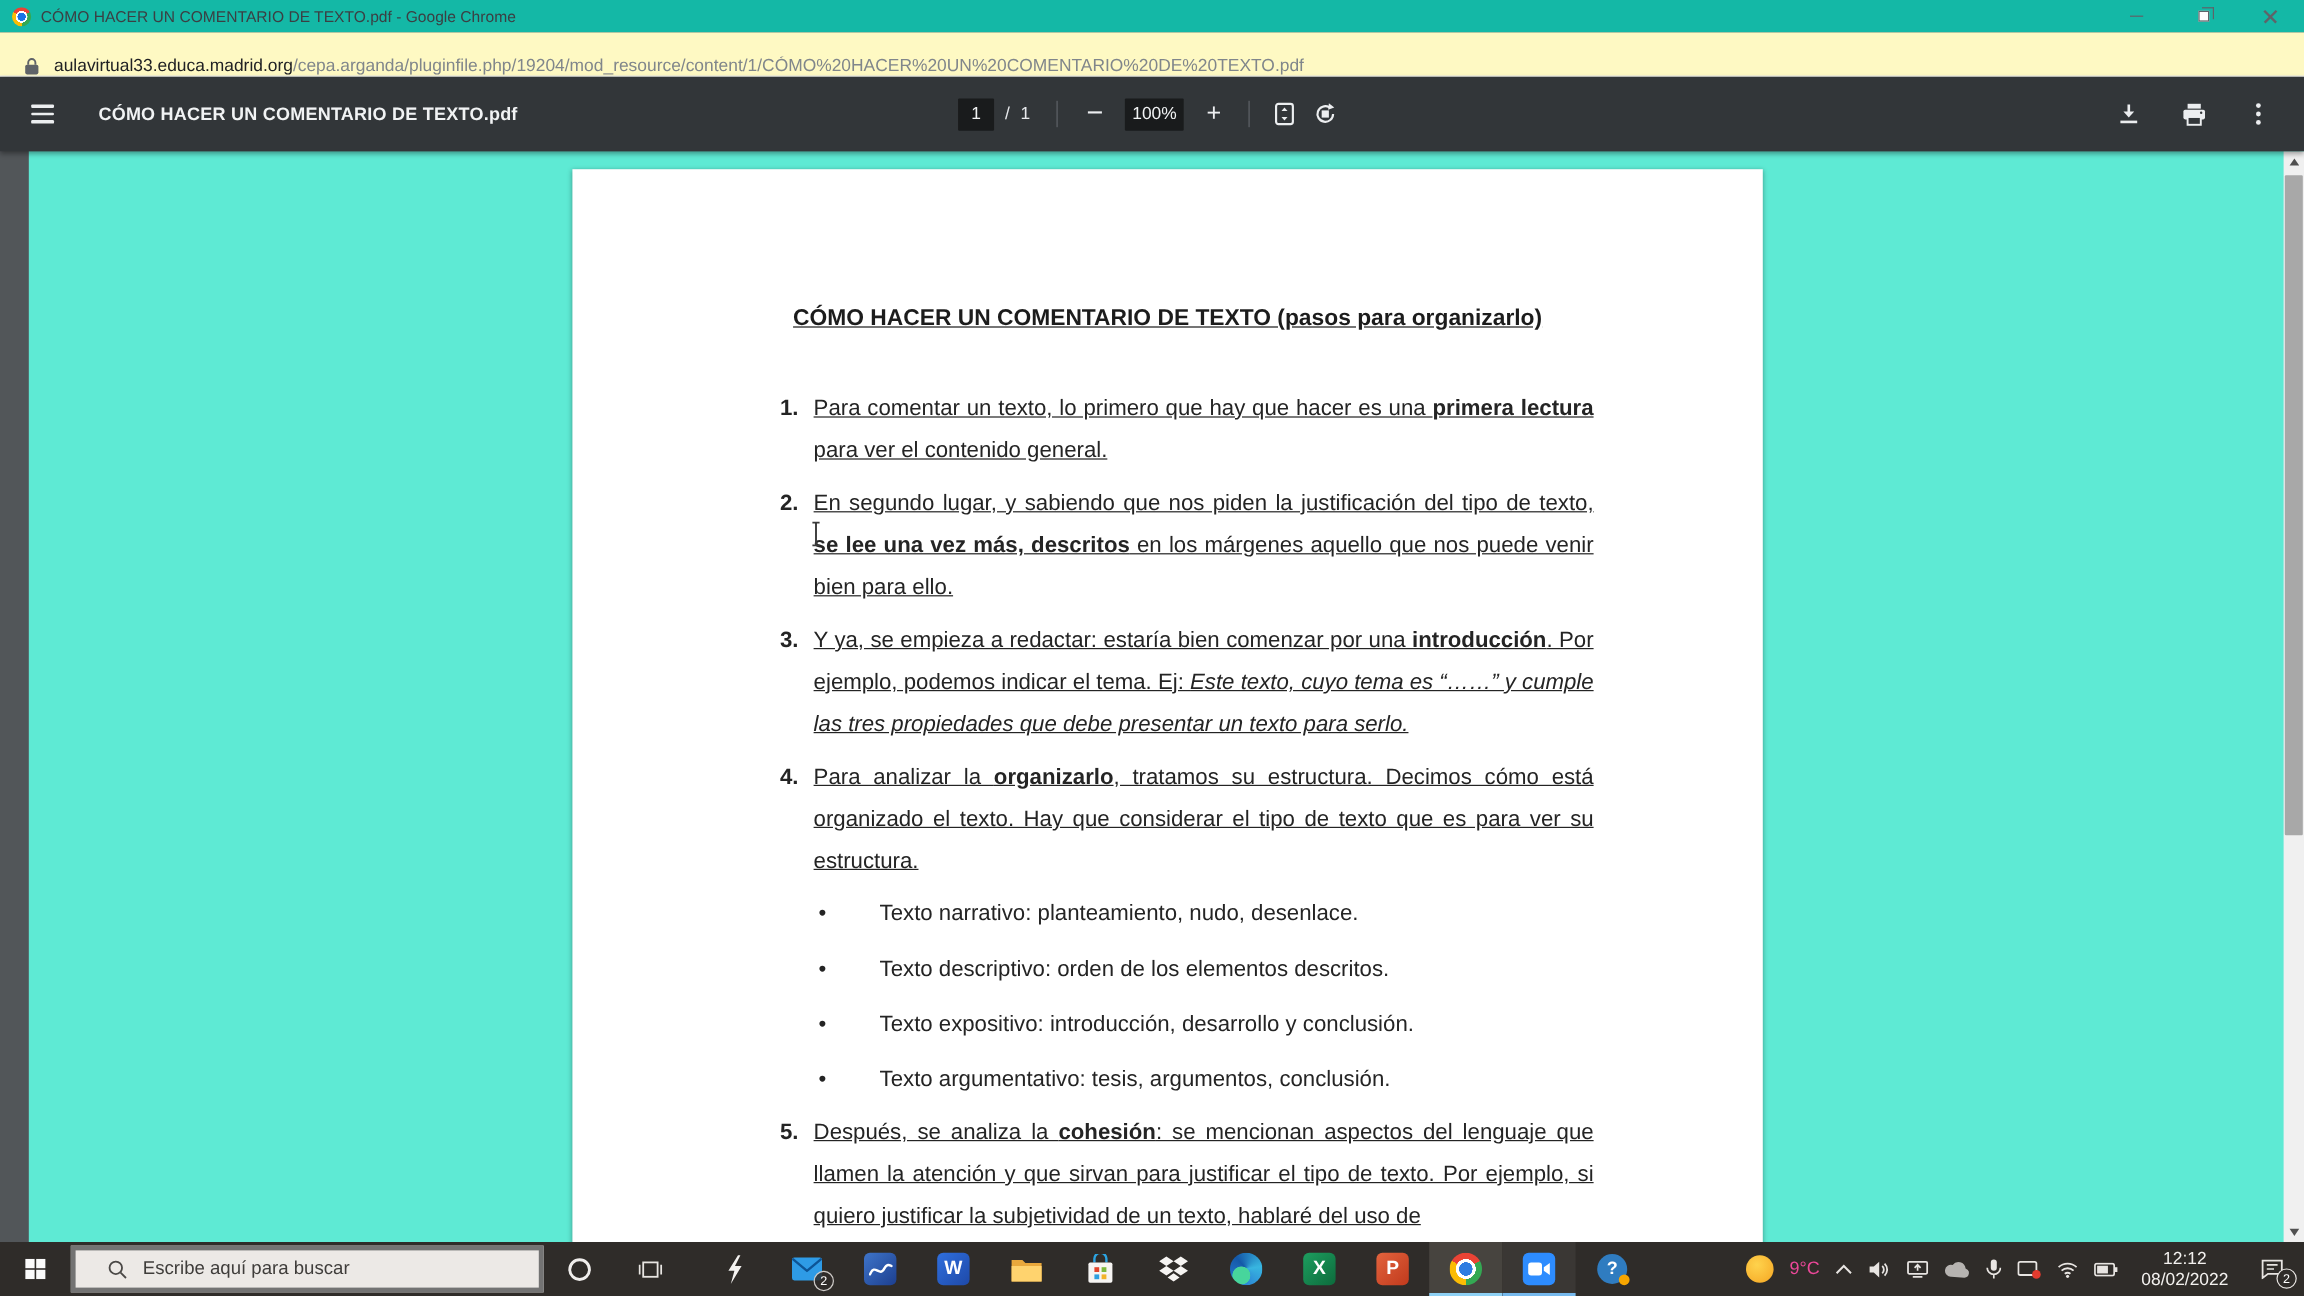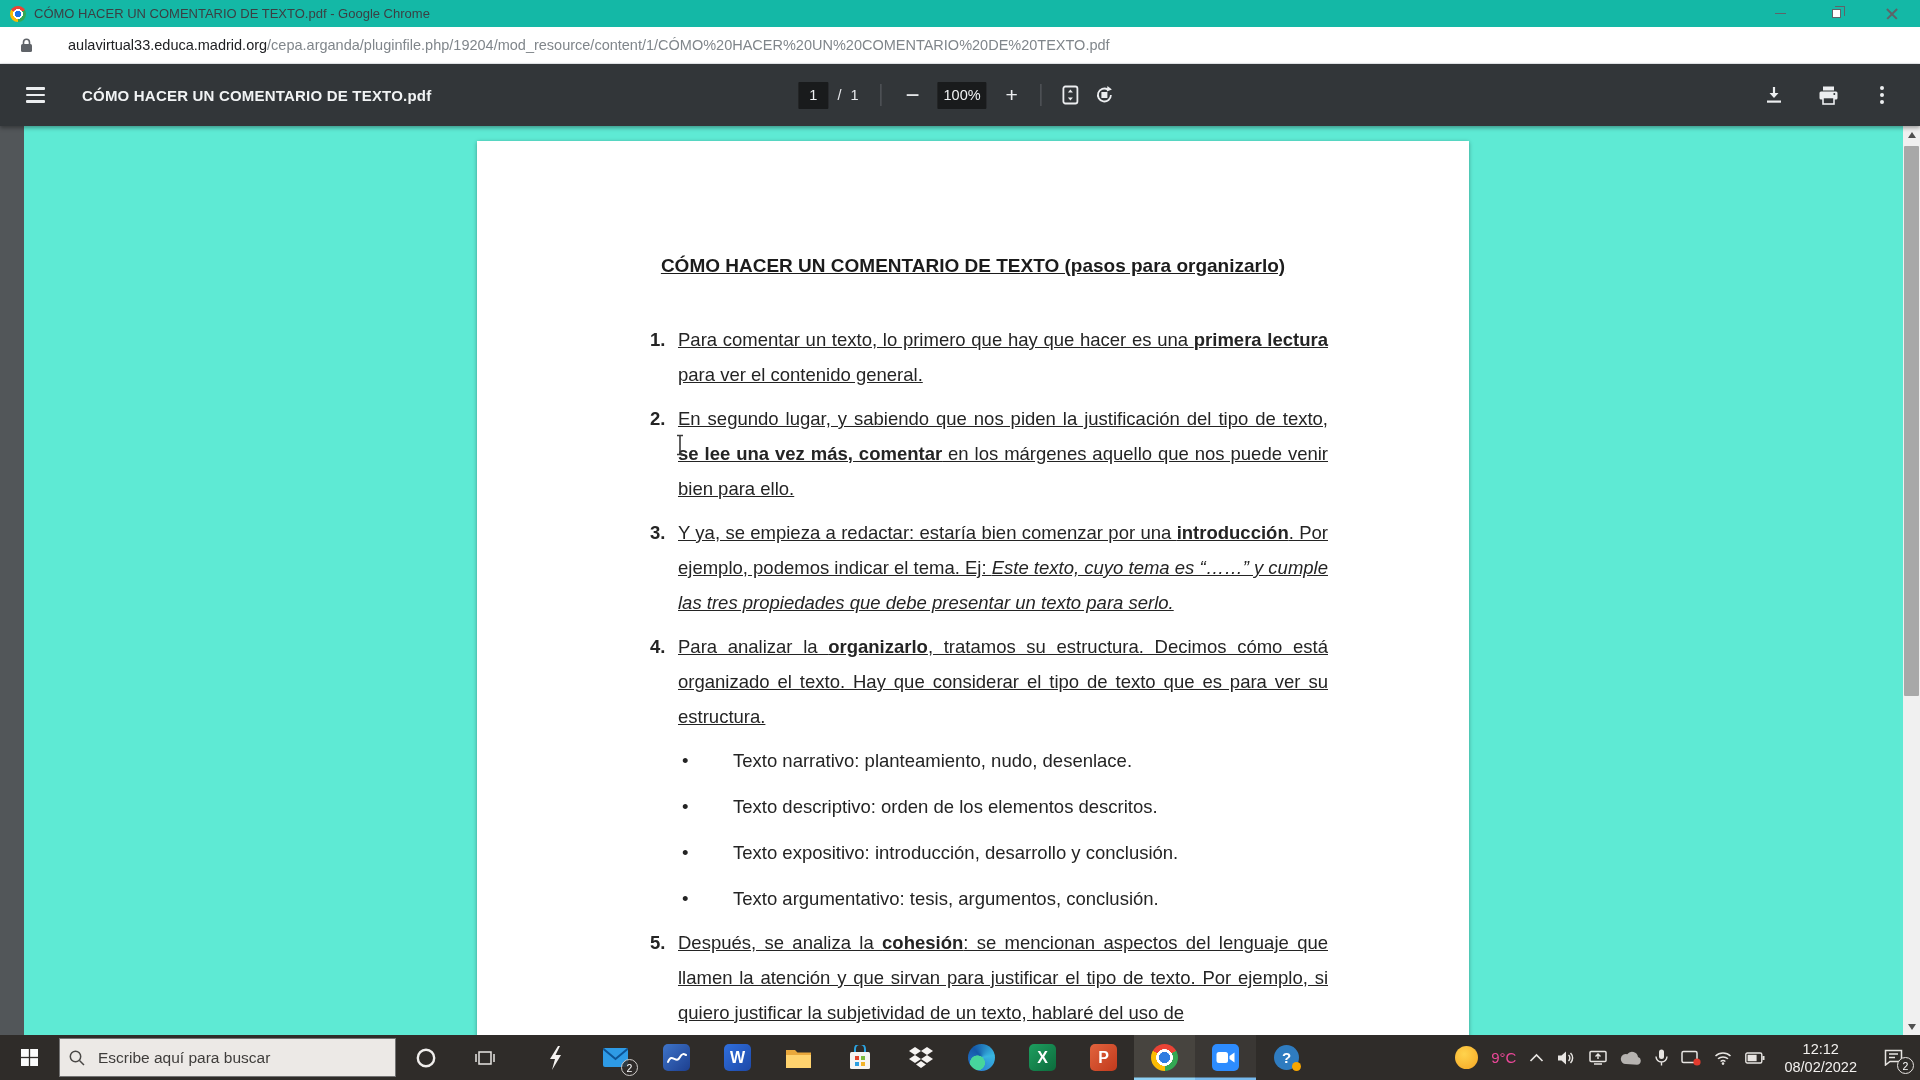--- a/index.html
+++ b/index.html
@@ -16,21 +16,21 @@
   .win-controls { margin-left:auto; display:flex; height:100%; }
   .win-btn { width:56px; height:100%; display:flex; align-items:center; justify-content:center; }
   .glyph-min { width:11px; height:1.5px; background:#5f6368; }
   .glyph-restore { width:9px; height:9px; border:1.2px solid #5f6368; position:relative; background:#fdfdfd; }
   .glyph-restore::before { content:""; position:absolute; top:-4px; left:2px; width:9px; height:9px; border:1.2px solid #5f6368; border-left:none; border-bottom:none; }
   .glyph-close { position:relative; width:12px; height:12px; }
   .glyph-close::before,.glyph-close::after { content:""; position:absolute; left:-1px; top:5px; width:14px; height:1.5px; background:#5f6368; }
   .glyph-close::before { transform:rotate(45deg); } .glyph-close::after { transform:rotate(-45deg); }
 
   
-  .urlbar { height:37px; background:#ffffff; display:flex; align-items:center; padding-left:20px; flex:none; border-bottom:1px solid #e8eaed;gap:23px; }
+  .urlbar { height:37px; background:#fef9c3; display:flex; align-items:flex-end; padding-left:20px; flex:none; border-bottom:1px solid #e8eaed; }
   .lock-icon { flex:none; margin-right:12px; }
   .url { font-size:14.5px; white-space:nowrap; overflow:hidden; }
   .url-domain { color:#202124; }
   .url-path { color:#80868b; }
 
   
   .pdf-toolbar { height:62px; background:#323639; position:relative; display:flex; align-items:center; flex:none; box-shadow:0 2px 4px rgba(0,0,0,.35); z-index:5; }
   .tb-left { display:flex; align-items:center; margin-left:26px; }
   .menu-btn { width:32px; height:32px; display:flex; flex-direction:column; justify-content:center; gap:4px; }
   .menu-btn i { display:block; width:19px; height:2.4px; background:#eceef0; border-radius:1px; }
@@ -72,21 +72,21 @@
   .sb-arrow { position:absolute; left:0; width:17px; height:17px; display:flex; align-items:center; justify-content:center; }
   .sb-arrow.up { top:0; } .sb-arrow.down { bottom:0; }
   .sb-arrow i { width:0; height:0; border-left:4.5px solid transparent; border-right:4.5px solid transparent; }
   .sb-arrow.up i { border-bottom:6px solid #505050; }
   .sb-arrow.down i { border-top:6px solid #505050; }
   .sb-thumb { position:absolute; left:1px; top:20px; width:15px; height:550px; background:#a8a8a8; border-radius:1px; }
 
   
   .taskbar { height:45px; background:#2f2c29; display:flex; align-items:stretch; flex:none; color:#e8e5e2; }
   .tb-cell { width:59px; display:flex; align-items:center; justify-content:center; flex:none; }
-  .search-box { width:337px; margin:3px 0 3px 0; background:#ece9e6; border:1px solid #737373; display:flex; align-items:center; padding-left:8px; gap:12px; flex:none; }
+  .search-box { width:394px; margin:3px 0 3px 0; background:#ece9e6; border:4px solid #737373; display:flex; align-items:center; padding-left:26px; gap:12px; flex:none; }
   .search-box span { color:#3f3d3b; font-size:15.5px; }
   .apps { display:flex; margin-left:10px; }
   .app { width:61px; display:flex; align-items:center; justify-content:center; position:relative; }
   .app.open { background:#3a3734; box-shadow:inset 0 -2.5px 0 #76b9ed; }
   .app.focused { background:#47443f; box-shadow:inset 0 -2.5px 0 #8ed1f5; }
   .sq { width:27px; height:27px; border-radius:5px; display:flex; align-items:center; justify-content:center; color:#fff; font-weight:bold; font-size:16px; }
   .ic-word { background:linear-gradient(135deg,#2f6fde,#1e49a8); }
   .ic-excel { background:linear-gradient(135deg,#1d9e5f,#0d6b3c); }
   .ic-ppt { background:linear-gradient(135deg,#e2633d,#c13a1d); }
   .ic-zoom { background:#2d8cff; }
@@ -203,21 +203,21 @@
       <div class="doc-list">
           <div class="doc-item">
             <div class="doc-num">1.</div>
             <div class="doc-body">
               <p class="doc-par"><span>Para comentar un texto, lo primero que hay que hacer es una </span><span class="b">primera lectura</span><span> para ver el contenido general.</span></p>
             </div>
           </div>
           <div class="doc-item">
             <div class="doc-num">2.</div>
             <div class="doc-body">
-              <p class="doc-par"><span>En segundo lugar, y sabiendo que nos piden la justificación del tipo de texto, </span><span class="b">se lee una vez más, comentar</span><span> en los márgenes aquello que nos puede venir bien para ello.</span></p>
+              <p class="doc-par"><span>En segundo lugar, y sabiendo que nos piden la justificación del tipo de texto, </span><span class="b">se lee una vez más, descritos</span><span> en los márgenes aquello que nos puede venir bien para ello.</span></p>
             </div>
           </div>
           <div class="doc-item">
             <div class="doc-num">3.</div>
             <div class="doc-body">
               <p class="doc-par"><span>Y ya, se empieza a redactar: estaría bien comenzar por una </span><span class="b">introducción</span><span>. Por ejemplo, podemos indicar el tema. Ej: </span><span class="i">Este texto, cuyo tema es “……” y cumple las tres propiedades que debe presentar un texto para serlo.</span></p>
             </div>
           </div>
           <div class="doc-item">
             <div class="doc-num">4.</div>

